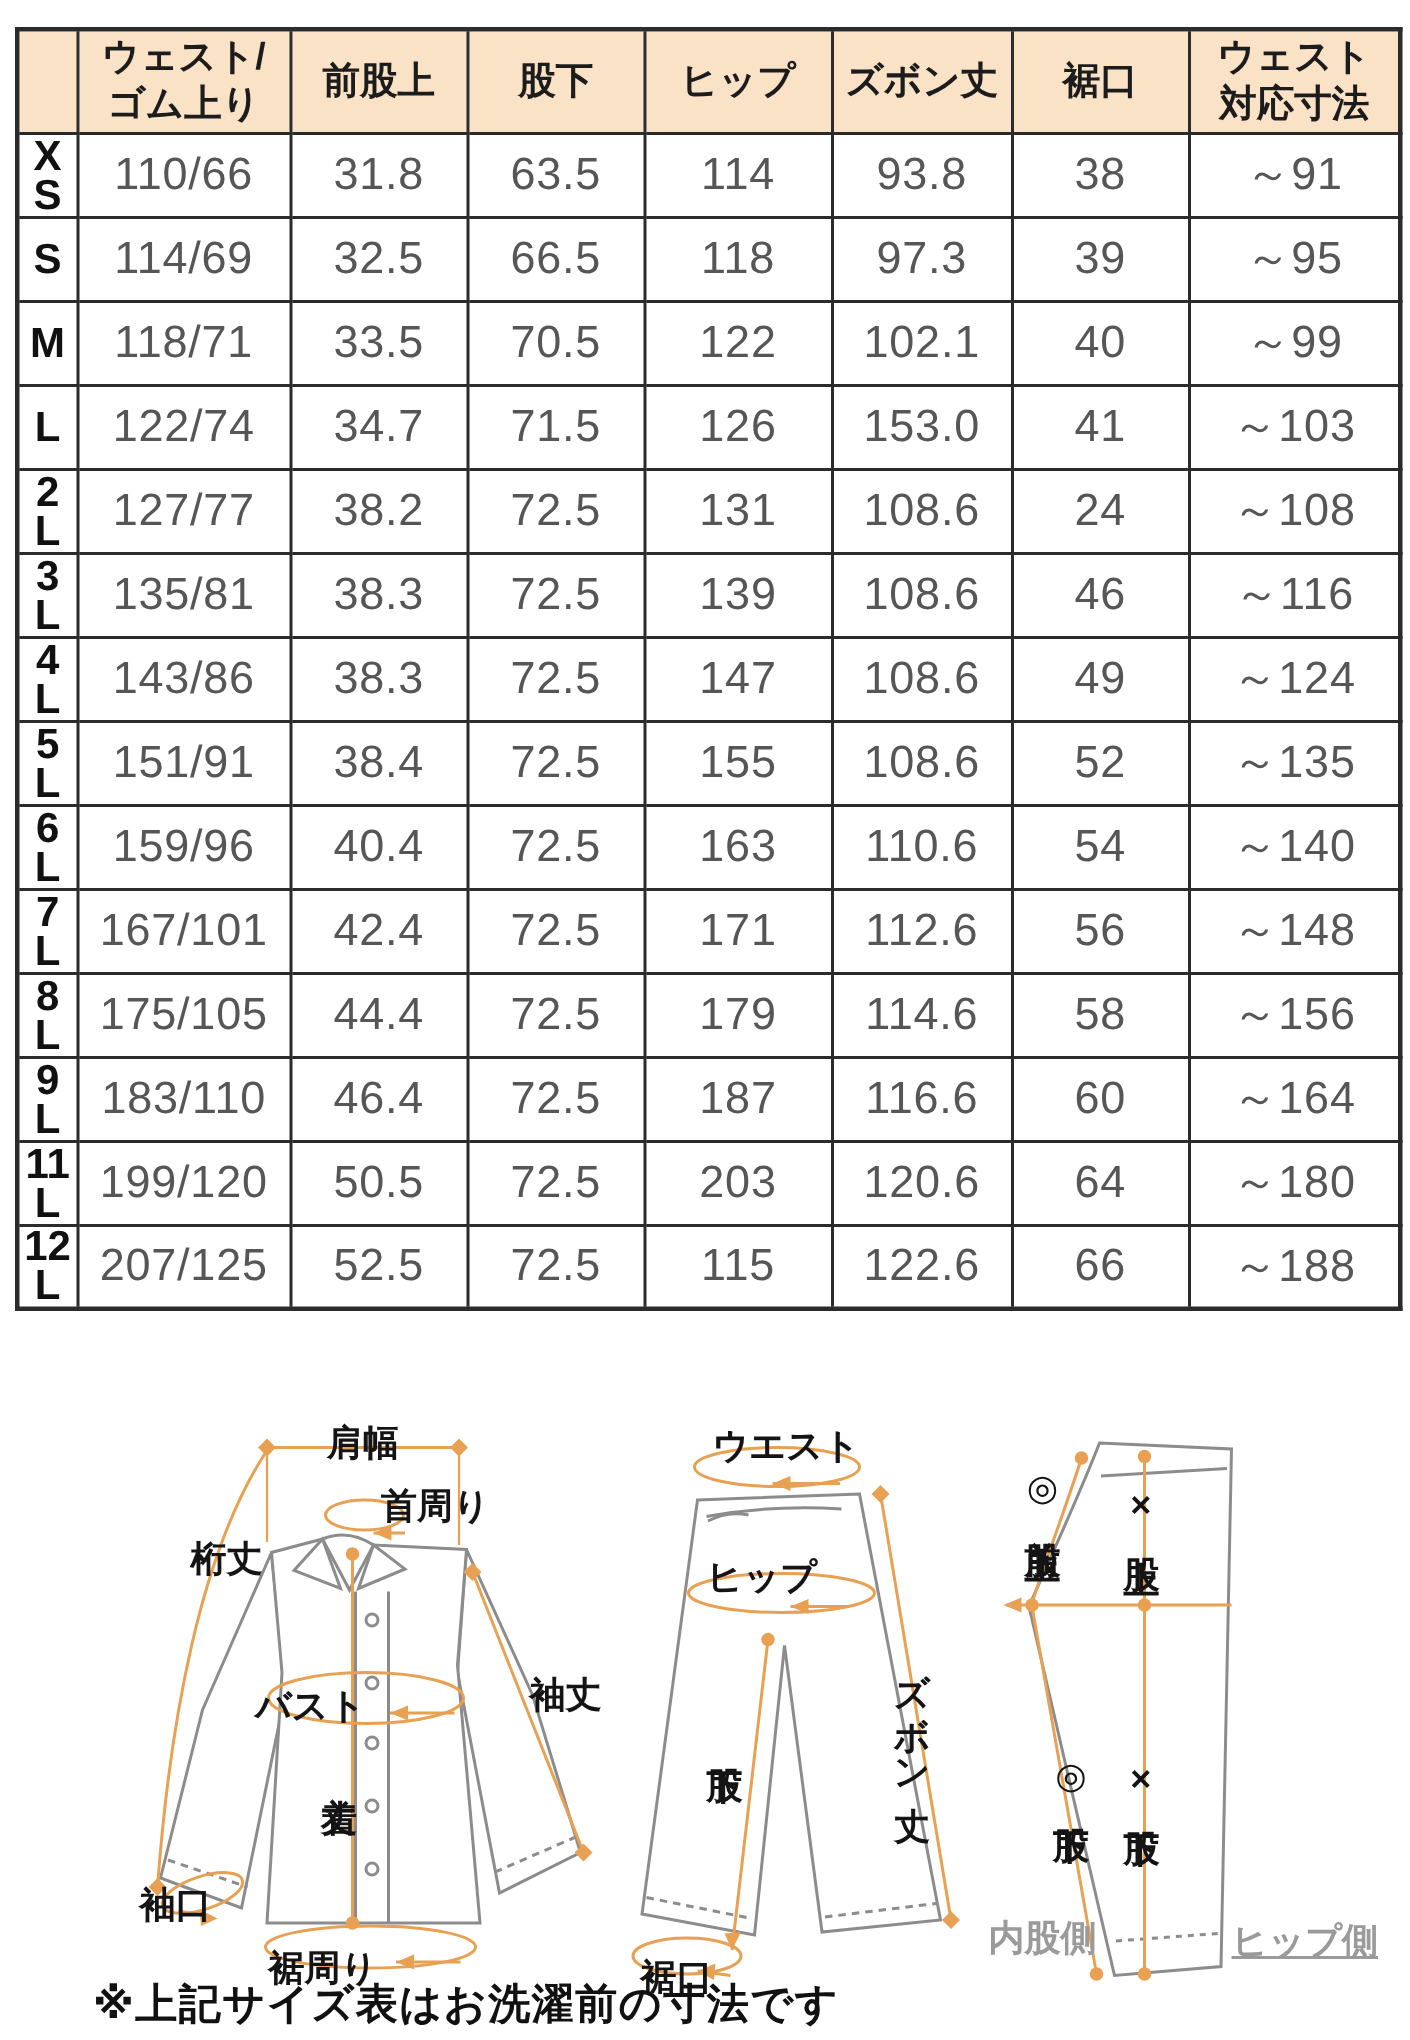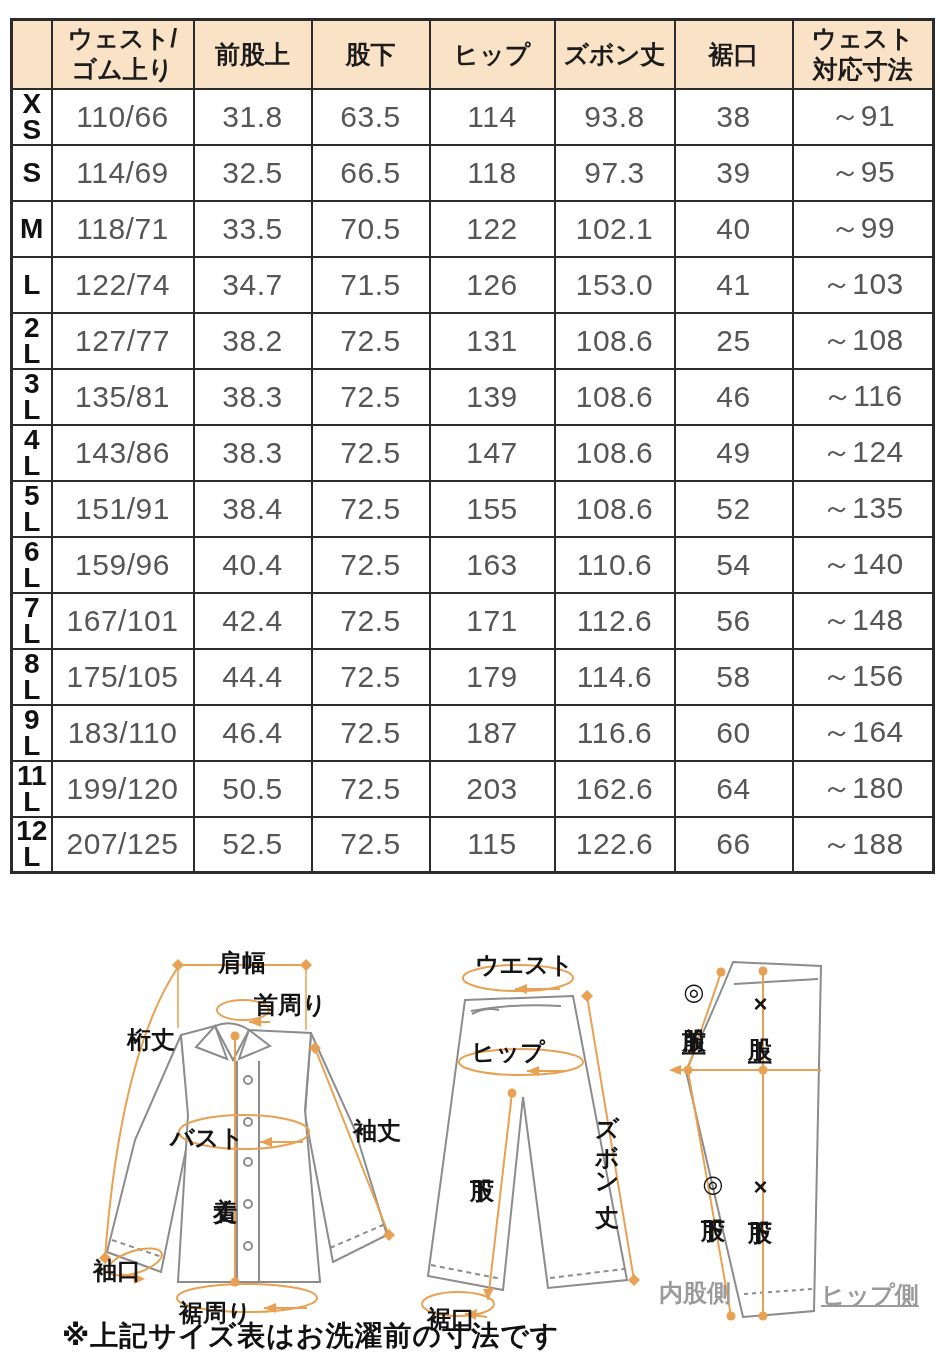--- a/index.html
+++ b/index.html
@@ -120,21 +120,21 @@
         <td class="val">～103</td>
       </tr>
       <tr>
         <td class="size">2
 L</td>
         <td class="val">127/77</td>
         <td class="val">38.2</td>
         <td class="val">72.5</td>
         <td class="val">131</td>
         <td class="val">108.6</td>
-        <td class="val">25</td>
+        <td class="val">24</td>
         <td class="val">～108</td>
       </tr>
       <tr>
         <td class="size">3
 L</td>
         <td class="val">135/81</td>
         <td class="val">38.3</td>
         <td class="val">72.5</td>
         <td class="val">139</td>
         <td class="val">108.6</td>
@@ -207,21 +207,21 @@
         <td class="val">60</td>
         <td class="val">～164</td>
       </tr>
       <tr>
         <td class="size">11
 L</td>
         <td class="val">199/120</td>
         <td class="val">50.5</td>
         <td class="val">72.5</td>
         <td class="val">203</td>
-        <td class="val">162.6</td>
+        <td class="val">120.6</td>
         <td class="val">64</td>
         <td class="val">～180</td>
       </tr>
       <tr>
         <td class="size">12
 L</td>
         <td class="val">207/125</td>
         <td class="val">52.5</td>
         <td class="val">72.5</td>
         <td class="val">115</td>

